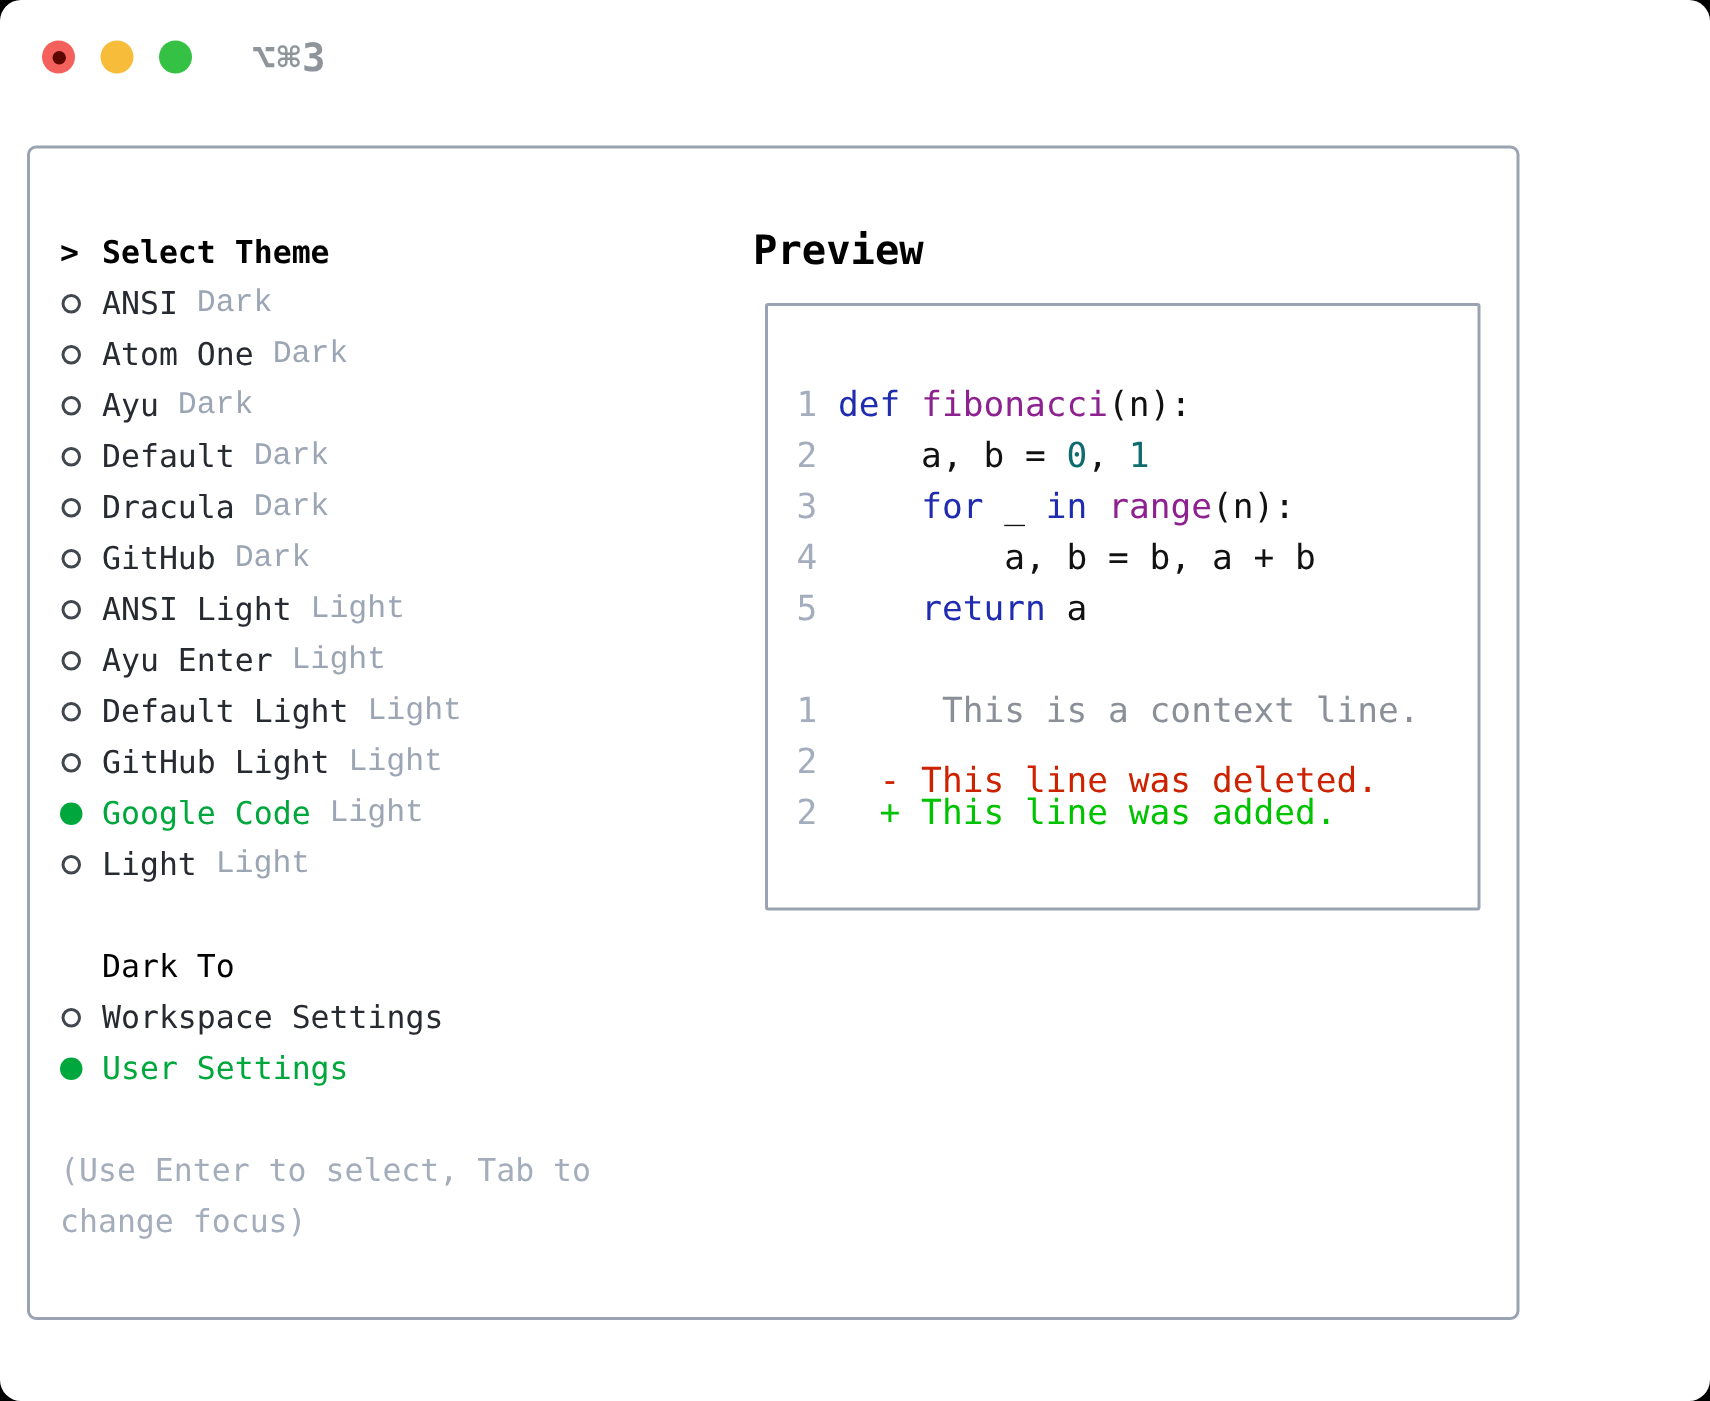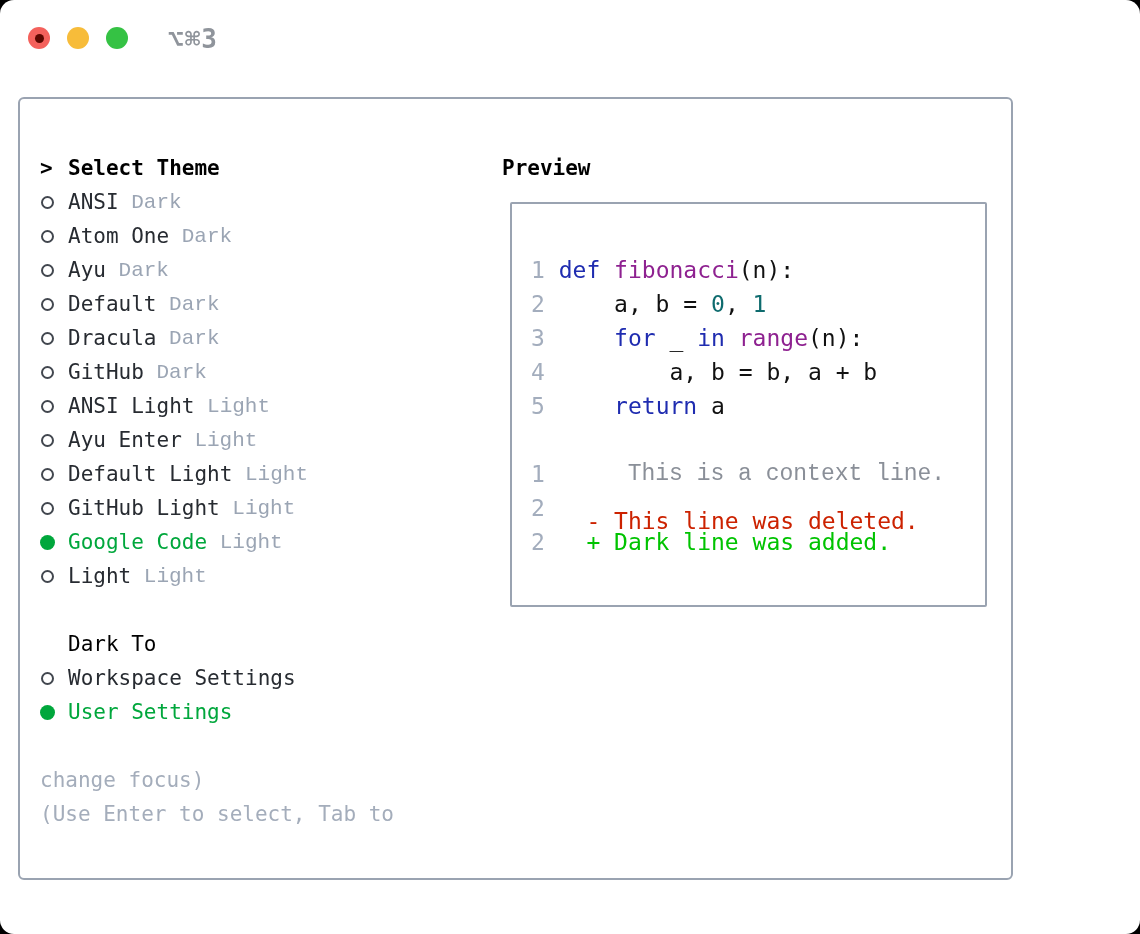--- a/index.html
+++ b/index.html
@@ -45,35 +45,35 @@
   .theme-name { color:var(--text-dark); }
   .variant { color:var(--muted-gray); margin-left:1ch;font-family:Liberation Mono, monospace; }
   .row.selected .theme-name { color:var(--accent-green); }
   .section-header { color:#000; }
   .spacer { height:34px; }
   .hint-line { height:34px; line-height:34px; font-size:21px; color:var(--hint-gray); white-space:pre; }
 
   
   .preview-label {
     position:absolute; left:482px; top:52px; height:34px; line-height:34px;
-    font-size:21px; font-weight:bold; color:#000;
+    font-size:27px; font-weight:bold; color:#000;
   }
   .preview-box {
     position:absolute; left:490px; top:103px; width:477px; height:405px;
     border:2px solid var(--border); border-radius:2px; background:#fff;
     padding:49px 0 0 19px; overflow:hidden;
   }
   .code-row { display:flex; height:34px; align-items:center; font-size:23px; white-space:pre; }
   .lnum { width:1ch; flex:none; color:var(--lnum-gray); }
   .seg { white-space:pre; }
   .c-pln { color:var(--code-plain); }
   .c-kwd { color:var(--code-keyword); }
   .c-fun { color:var(--code-function); }
   .c-lit { color:var(--code-literal); }
-  .c-ctx { color:var(--diff-context);font-family:Liberation Mono, monospace; }
+  .c-ctx { color:var(--diff-context); }
   .c-del { color:var(--diff-deleted);margin-top:25px; }
   .c-add { color:var(--diff-added); }
 </style>
 </head>
 <body>
 
 <div class="window">
 
   <div class="titlebar">
     <div class="lights">
@@ -115,35 +115,35 @@
       </div>
 
       <div id="apply-list">
           <div class="row theme-row"><span class="bullet-cell"><span class="dot"></span></span><span class="theme-name">Workspace Settings</span></div>
           <div class="row theme-row selected"><span class="bullet-cell"><span class="dot filled"></span></span><span class="theme-name">User Settings</span></div>
         </div>
 
       <div class="spacer"></div>
 
       <div id="hint-block">
+          <div class="hint-line">(Use Enter to select, Tab to</div>
           <div class="hint-line">change focus)</div>
-          <div class="hint-line">(Use Enter to select, Tab to</div>
         </div>
     </div>
 
     <div class="preview-label">Preview</div>
 
     <div class="preview-box">
       <div id="code-block">
           <div class="code-row"><span class="lnum">1</span><span class="seg c-pln"> </span><span class="seg c-kwd">def</span><span class="seg c-pln"> </span><span class="seg c-fun">fibonacci</span><span class="seg c-pln">(n):</span></div>
           <div class="code-row"><span class="lnum">2</span><span class="seg c-pln">     a, b = </span><span class="seg c-lit">0</span><span class="seg c-pln">, </span><span class="seg c-lit">1</span></div>
           <div class="code-row"><span class="lnum">3</span><span class="seg c-pln">     </span><span class="seg c-kwd">for</span><span class="seg c-pln"> _ </span><span class="seg c-kwd">in</span><span class="seg c-pln"> </span><span class="seg c-fun">range</span><span class="seg c-pln">(n):</span></div>
           <div class="code-row"><span class="lnum">4</span><span class="seg c-pln">         a, b = b, a + b</span></div>
           <div class="code-row"><span class="lnum">5</span><span class="seg c-pln">     </span><span class="seg c-kwd">return</span><span class="seg c-pln"> a</span></div>
           <div class="code-row"><span class="lnum"></span></div>
           <div class="code-row"><span class="lnum">1</span><span class="seg c-ctx">      This is a context line.</span></div>
           <div class="code-row"><span class="lnum">2</span><span class="seg c-del">   - This line was deleted.</span></div>
-          <div class="code-row"><span class="lnum">2</span><span class="seg c-add">   + Dark line was added.</span></div>
+          <div class="code-row"><span class="lnum">2</span><span class="seg c-add">   + This line was added.</span></div>
         </div>
     </div>
 
   </div>
 </div>
 
 </body></html>

